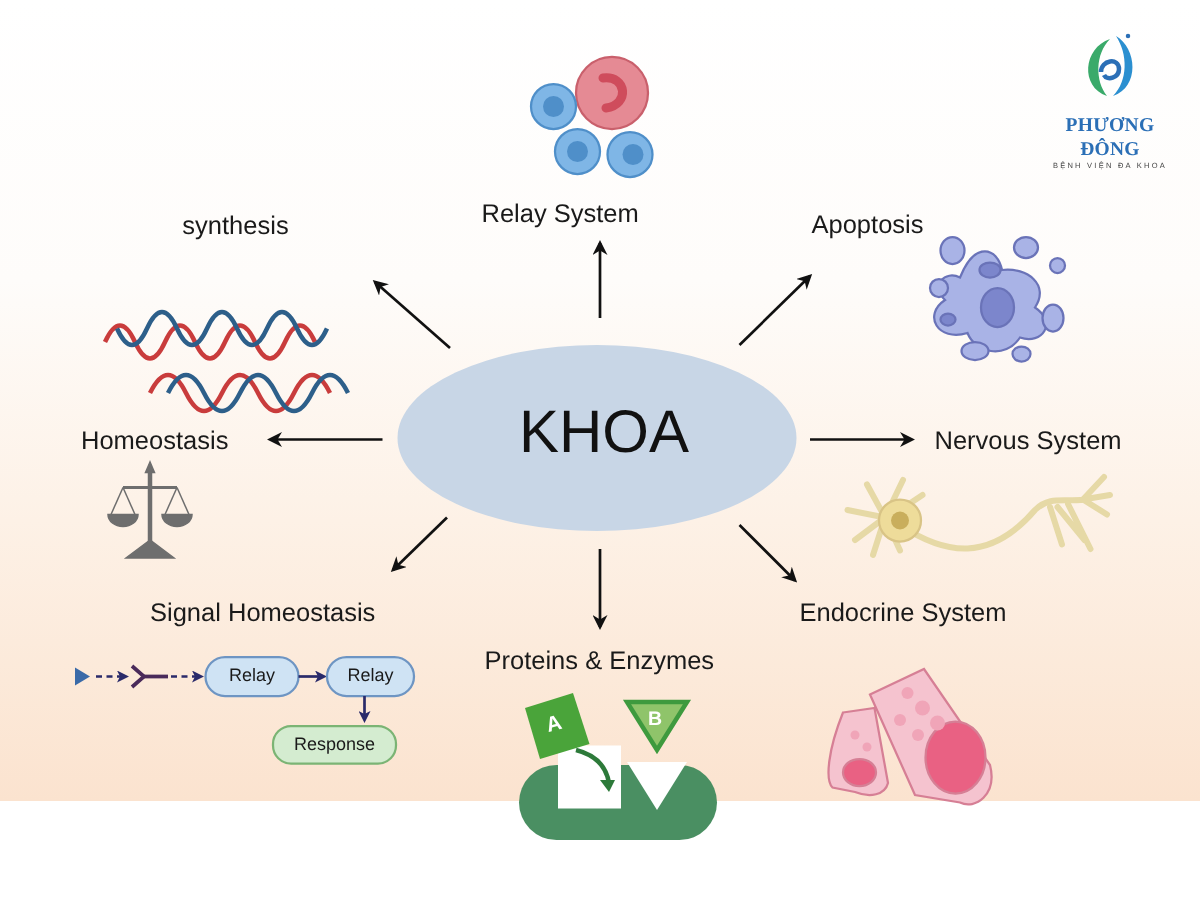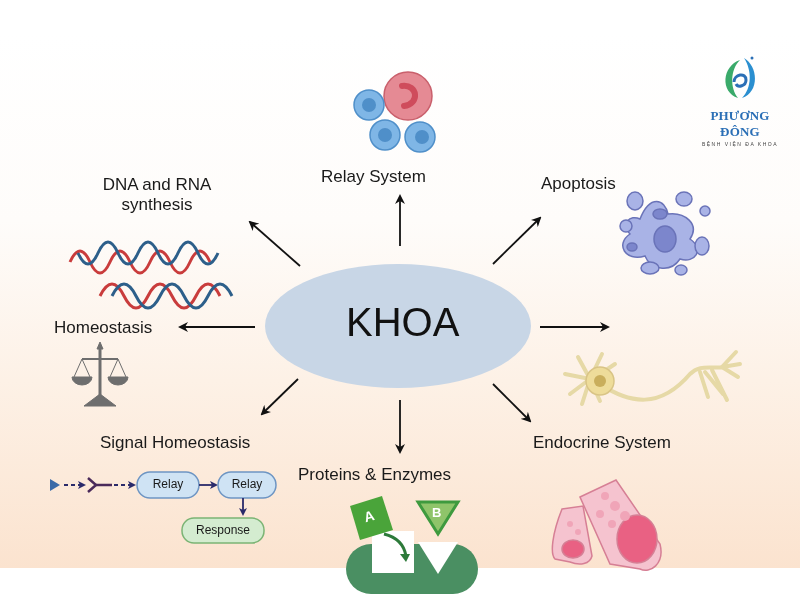--- a/index.html
+++ b/index.html
@@ -1,18 +1,18 @@
 <!DOCTYPE html>
 <html><head>
 <meta charset="utf-8">
 <style>
   html,body{margin:0;padding:0;}
   body{width:800px;height:600px;overflow:hidden;font-family:"Liberation Sans",sans-serif;}
   #stage{position:relative;width:800px;height:534px;
-    background:linear-gradient(180deg,#ffffff 0%,#fefcfa 35%,#fdf1e6 65%,#fbe3cf 100%);margin-top:34px;}
+    background:linear-gradient(180deg,#ffffff 0%,#fefcfa 35%,#fdf1e6 65%,#fbe3cf 100%);}
   .lbl{position:absolute;color:#1a1a1a;font-size:17px;white-space:nowrap;}
   .center{text-align:center;}
   svg{position:absolute;left:0;top:0;}
   .logo{position:absolute;left:690px;top:18px;width:100px;height:80px;text-align:center;}
   .logo-name{font-family:"Liberation Serif",serif;font-size:13px;color:#2b6fb6;font-weight:bold;letter-spacing:0.2px;margin-top:2px;}
   .logo-sub{font-size:5px;color:#444;letter-spacing:1.5px;margin-top:1px;}
 </style>
 </head>
 <body>
 
@@ -140,27 +140,27 @@
       <circle cx="612" cy="490" r="4" fill="#f0a5b8" stroke="none"></circle>
       <circle cx="570" cy="490" r="3" fill="#f0a5b8" stroke="none"></circle>
       <circle cx="578" cy="498" r="3" fill="#f0a5b8" stroke="none"></circle>
     </g>
   </svg>
 
   <div class="lbl" style="left:346px;top:266px;font-size:40px;color:#111;">KHOA</div>
 
   <div class="lbl" style="left:321px;top:133px;">Relay System</div>
   <div class="lbl center" style="left:92px;top:141px;width:130px;">
-    <div>DNA and RNA</div>
     <div>synthesis</div>
   </div>
   <div class="lbl" style="left:541px;top:140px;">Apoptosis</div>
   <div class="lbl" style="left:54px;top:284px;">Homeostasis</div>
+  <div class="lbl" style="left:623px;top:284px;">Nervous System</div>
   <div class="lbl" style="left:100px;top:399px;">Signal Homeostasis</div>
-  <div class="lbl" style="left:298px;top:431px;">Proteins &amp; Enzymes</div>
+  <div class="lbl" style="left:323px;top:431px;">Proteins &amp; Enzymes</div>
   <div class="lbl" style="left:533px;top:399px;">Endocrine System</div>
 
   <div class="lbl center" style="left:137px;top:443px;width:62px;font-size:12px;">Relay</div>
   <div class="lbl center" style="left:218px;top:443px;width:58px;font-size:12px;">Relay</div>
   <div class="lbl center" style="left:182px;top:489px;width:82px;font-size:12px;">Response</div>
 
   <div class="lbl" style="left:364px;top:474px;font-size:14px;color:#fff;font-weight:bold;transform:rotate(-15deg);">A</div>
   <div class="lbl" style="left:432px;top:471px;font-size:13px;color:#fff;font-weight:bold;">B</div>
 </div>
 

